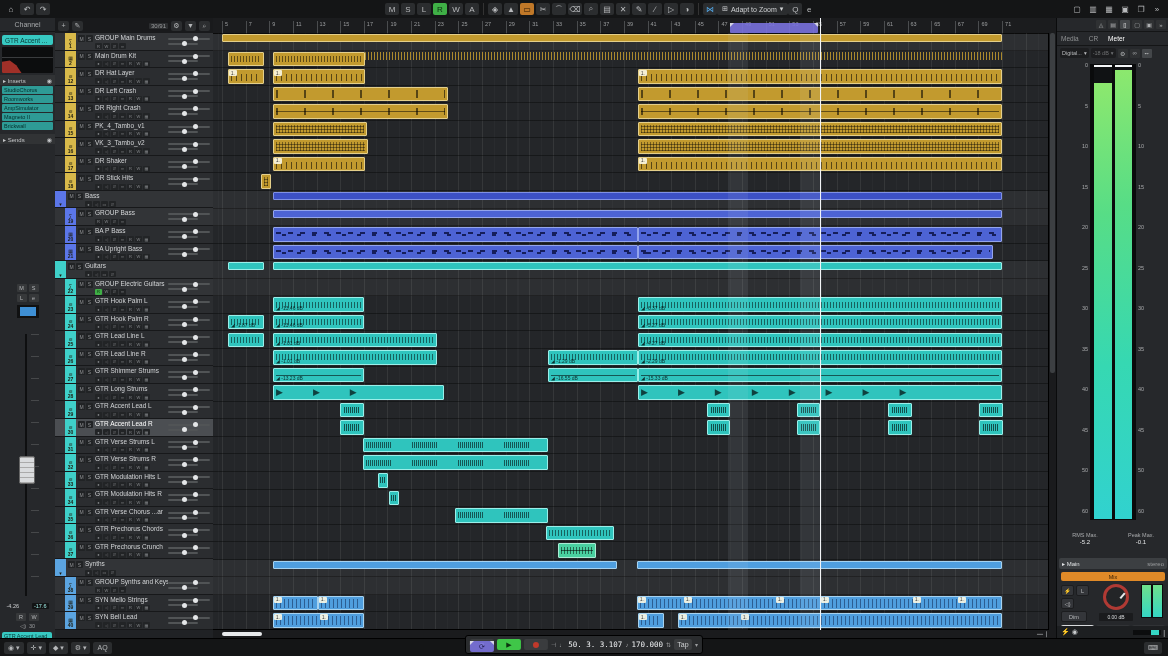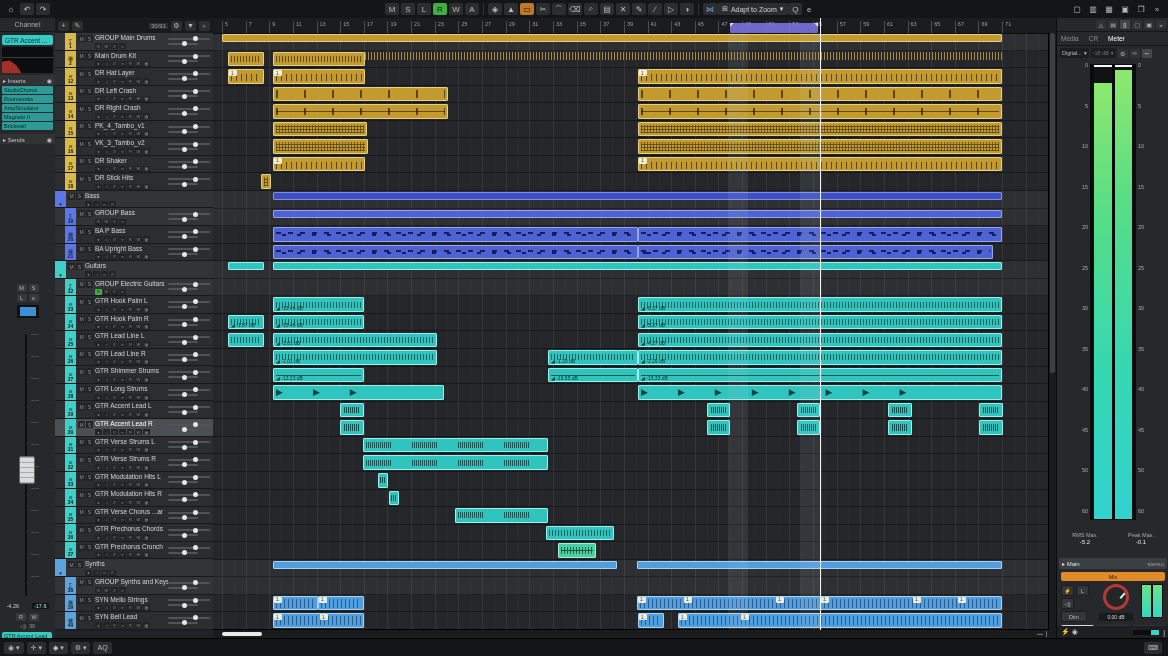--- a/index.html
+++ b/index.html
@@ -1808,13 +1808,29 @@
         <div class="fbtn">✛ ▾</div>
         <div class="fbtn">◆ ▾</div>
         <div class="fbtn">⚙ ▾</div>
       </div>
     <div class="fbtn">AQ</div>
     <div style="margin-left:auto;display:flex;gap:4px;margin-right:2px;">
       <div class="fbtn">⌨</div>
     </div>
   </div>
 
+  <div class="transport">
+    <div class="tpb cycle">⟳</div>
+    <div class="tpb">■</div>
+    <div class="tpb play">▶</div>
+    <div class="tpb rec">
+        <span></span>
+      </div>
+    <span class="tpsmall">⊣</span>
+    <span class="tpsmall">♩</span>
+    <span class="tptime">50. 3. 3.107</span>
+    <span class="tpsmall">♪</span>
+    <span class="tptime">170.000</span>
+    <span class="tpsmall">⇅</span>
+    <div class="tpb" style="width:18px;">Tap</div>
+    <span class="tpsmall">▾</span>
+  </div>
 </div>
 
 </body></html>

